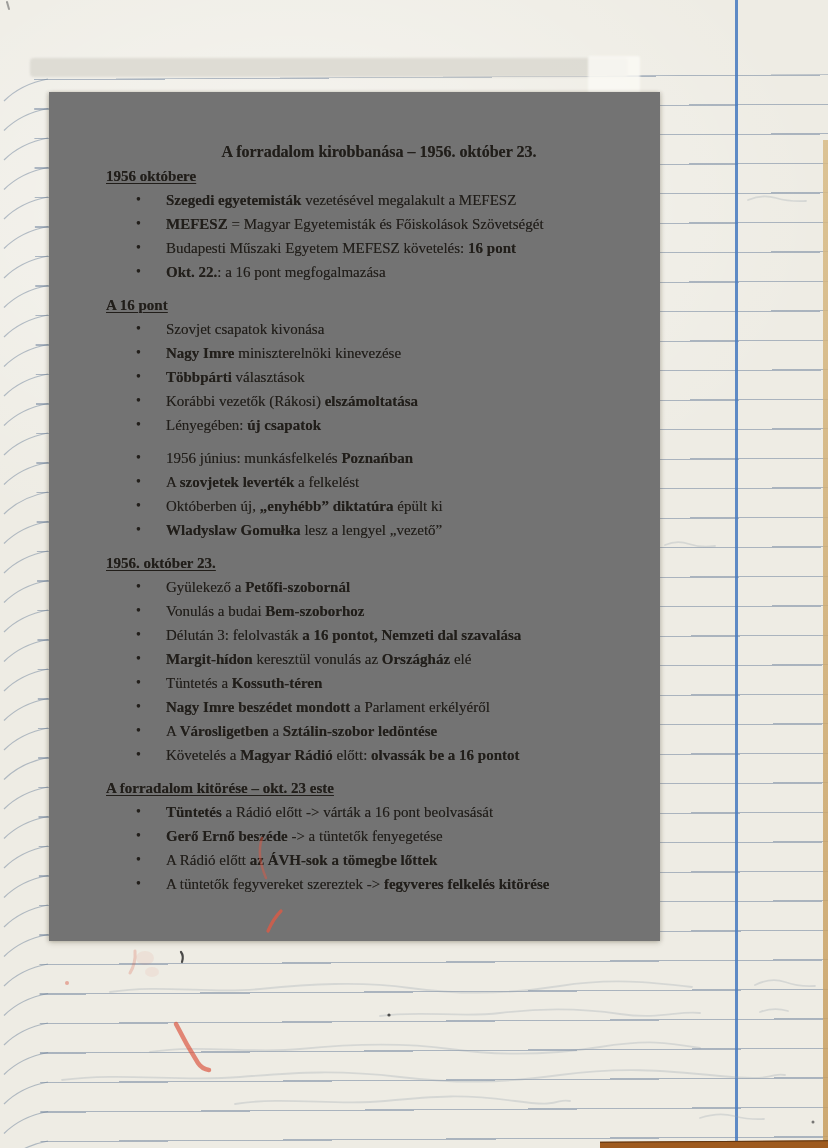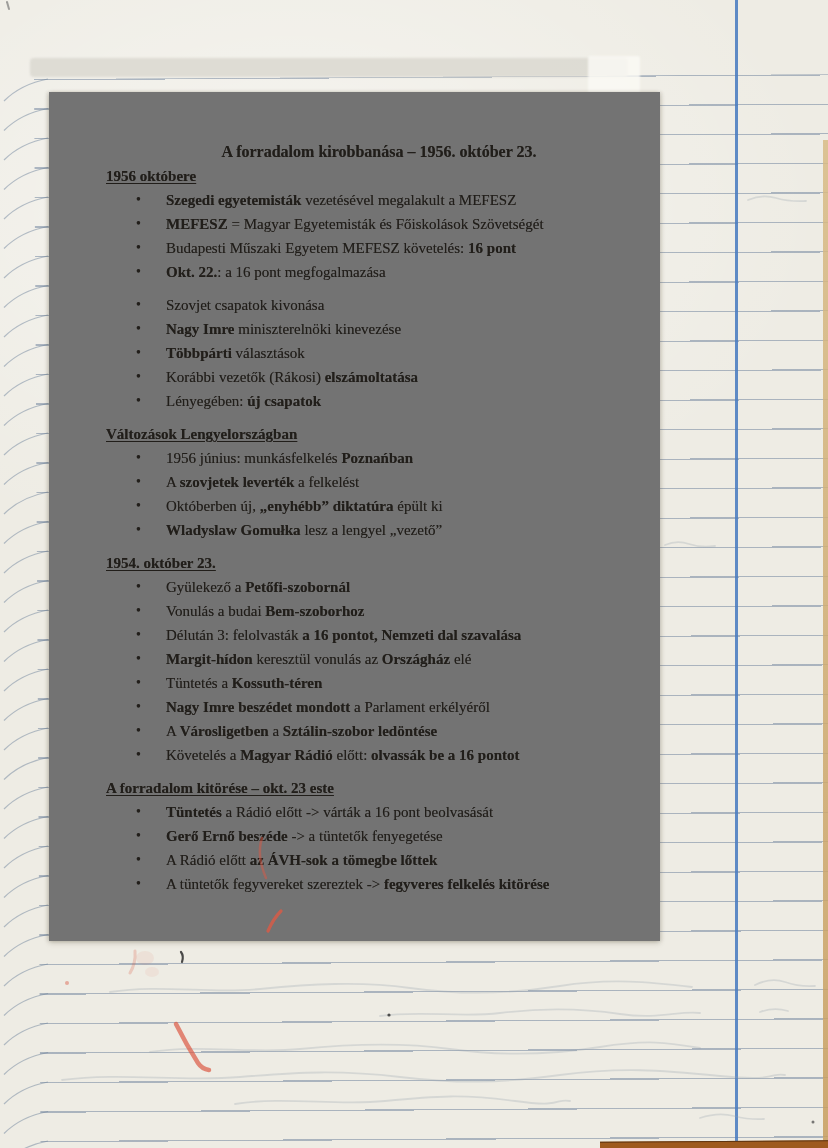--- a/index.html
+++ b/index.html
@@ -109,39 +109,39 @@
         <section class="doc-section">
           <div class="sec-heading">1956 októbere</div>
           <ul class="items">
             <li class="item"><span class="marker">•</span><span class="b ">Szegedi egyetemisták</span><span class=""> vezetésével megalakult a MEFESZ</span></li>
             <li class="item"><span class="marker">•</span><span class="b ">MEFESZ</span><span class=""> = Magyar Egyetemisták és Főiskolások Szövetségét</span></li>
             <li class="item"><span class="marker">•</span><span class="">Budapesti Műszaki Egyetem MEFESZ követelés: </span><span class="b u">16 pont</span></li>
             <li class="item"><span class="marker">•</span><span class="b ">Okt. 22.</span><span class="">: a 16 pont megfogalmazása</span></li>
           </ul>
         </section>
         <section class="doc-section">
+          <div class="sec-heading">A 16 pont</div>
           <ul class="items">
             <li class="item"><span class="marker">•</span><span class="u">Szovjet csapatok kivonása</span></li>
             <li class="item"><span class="marker">•</span><span class="b ">Nagy Imre</span><span class=""> miniszterelnöki kinevezése</span></li>
             <li class="item"><span class="marker">•</span><span class="b ">Többpárti</span><span class=""> választások</span></li>
             <li class="item"><span class="marker">•</span><span class="">Korábbi vezetők (Rákosi) </span><span class="b ">elszámoltatása</span></li>
             <li class="item"><span class="marker">•</span><span class="">Lényegében: </span><span class="b ">új csapatok</span></li>
           </ul>
         </section>
         <section class="doc-section">
-          <div class="sec-heading">Változások Lengyelországban</div>
           <ul class="items">
             <li class="item"><span class="marker">•</span><span class="">1956 június: munkásfelkelés </span><span class="b ">Poznańban</span></li>
             <li class="item"><span class="marker">•</span><span class="">A </span><span class="b ">szovjetek leverték</span><span class=""> a felkelést</span></li>
             <li class="item"><span class="marker">•</span><span class="">Októberben új, </span><span class="b ">„enyhébb” diktatúra</span><span class=""> épült ki</span></li>
             <li class="item"><span class="marker">•</span><span class="b ">Wladyslaw Gomułka</span><span class=""> lesz a lengyel „vezető”</span></li>
           </ul>
         </section>
         <section class="doc-section">
-          <div class="sec-heading">1954. október 23.</div>
+          <div class="sec-heading">1956. október 23.</div>
           <ul class="items">
             <li class="item"><span class="marker">•</span><span class="">Gyülekező a </span><span class="b ">Petőfi-szobornál</span></li>
             <li class="item"><span class="marker">•</span><span class="">Vonulás a budai </span><span class="b ">Bem-szoborhoz</span></li>
             <li class="item"><span class="marker">•</span><span class="">Délután 3: felolvasták </span><span class="b ">a 16 pontot, Nemzeti dal szavalása</span></li>
             <li class="item"><span class="marker">•</span><span class="b ">Margit-hídon</span><span class=""> keresztül vonulás az </span><span class="b ">Országház</span><span class=""> elé</span></li>
             <li class="item"><span class="marker">•</span><span class="">Tüntetés a </span><span class="b ">Kossuth-téren</span></li>
             <li class="item"><span class="marker">•</span><span class="b ">Nagy Imre beszédet mondott</span><span class=""> a Parlament erkélyéről</span></li>
             <li class="item"><span class="marker">•</span><span class="">A </span><span class="b ">Városligetben</span><span class=""> a </span><span class="b ">Sztálin-szobor ledöntése</span></li>
             <li class="item"><span class="marker">•</span><span class="">Követelés a </span><span class="b ">Magyar Rádió</span><span class=""> előtt: </span><span class="b ">olvassák be a 16 pontot</span></li>
           </ul>

